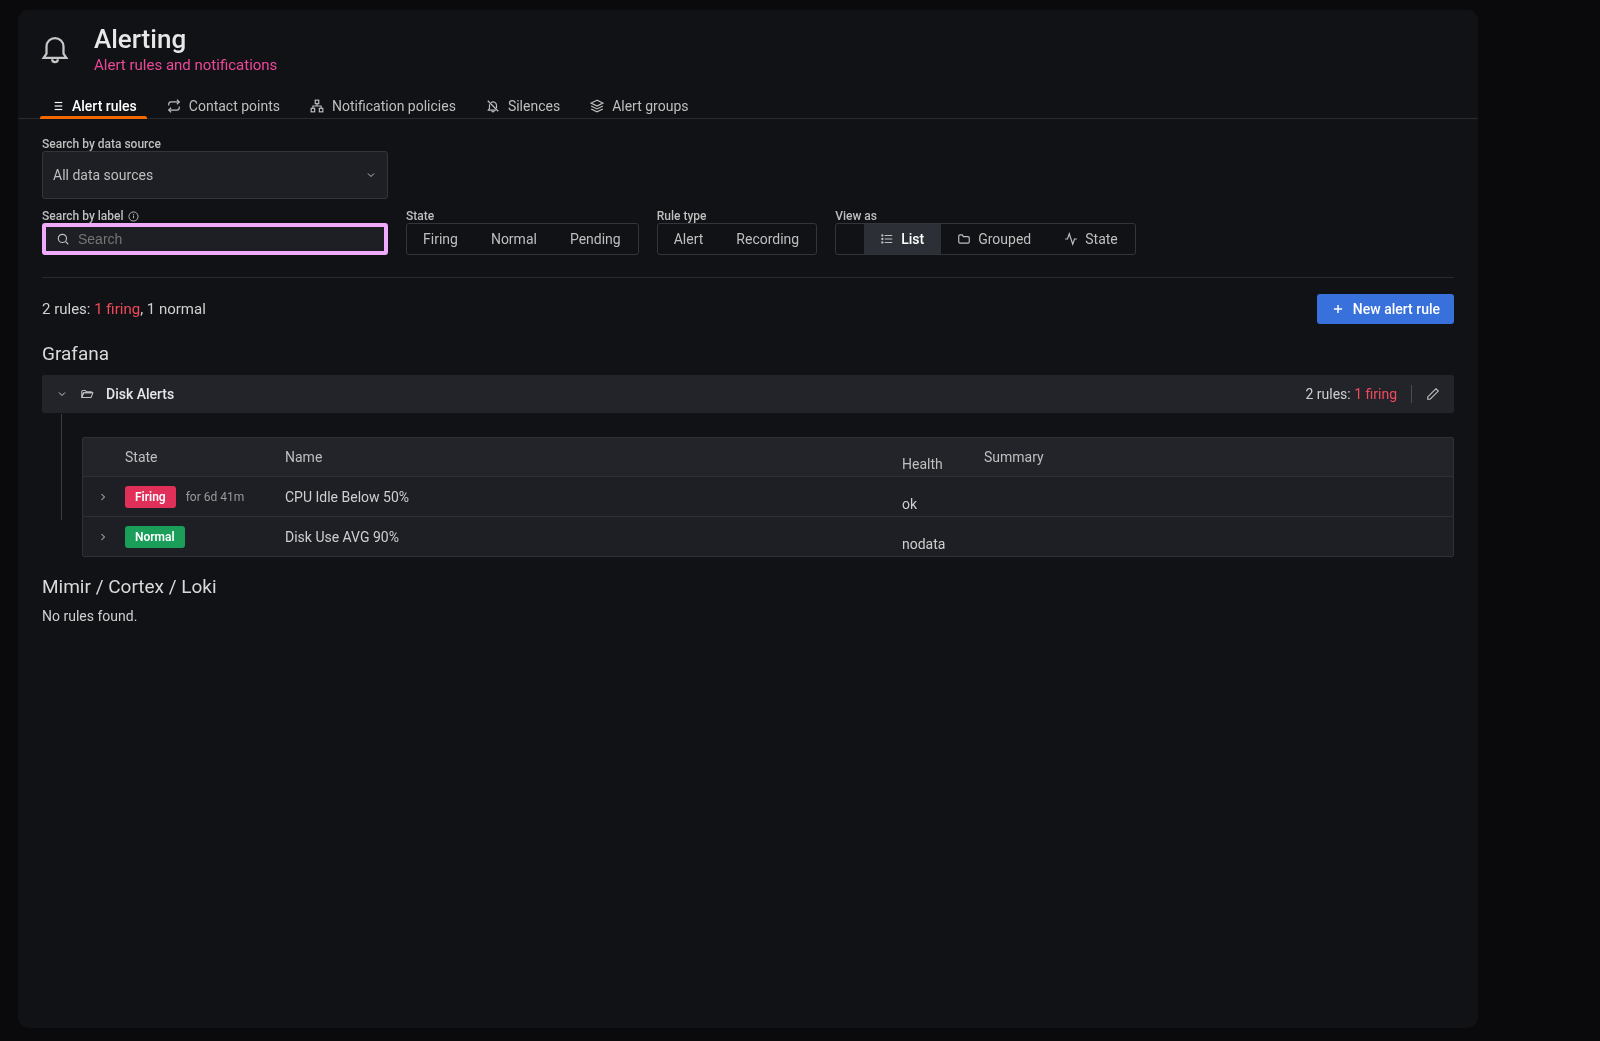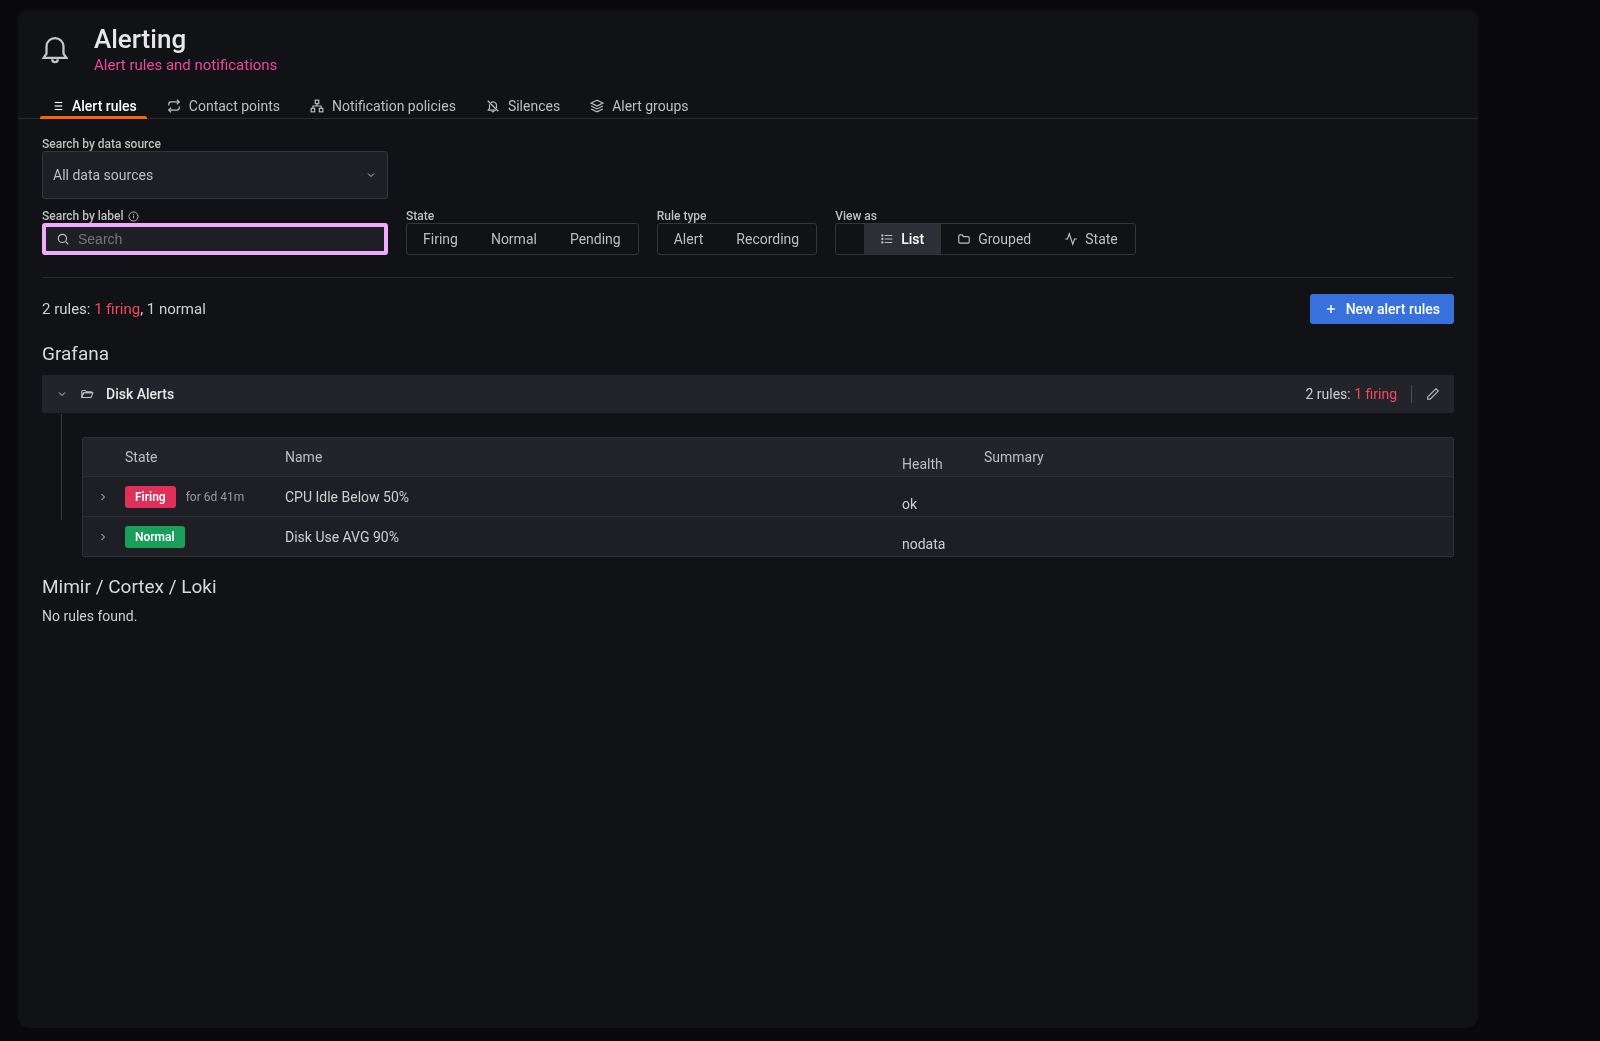--- a/index.html
+++ b/index.html
@@ -386,21 +386,21 @@
         <span>2 rules:</span>
         <span class="firing-text">1 firing</span><span>, 1 normal</span>
       </div>
       <div class="btn-primary">
         <span class="ico" style="color:#fff">
             <svg viewBox="0 0 24 24" fill="none" stroke="currentColor" stroke-width="2.5">
               <line x1="12" y1="5" x2="12" y2="19"></line>
               <line x1="5" y1="12" x2="19" y2="12"></line>
             </svg>
           </span>
-        <span>New alert rules</span>
+        <span>New alert rule</span>
       </div>
     </div>
 
     <div class="section-title">Grafana</div>
 
     <div class="folder-bar">
       <div class="folder-left">
         <span class="chev">
             <svg viewBox="0 0 24 24" fill="none" stroke="currentColor" stroke-width="2">
               <polyline points="6 9 12 15 18 9"></polyline>

